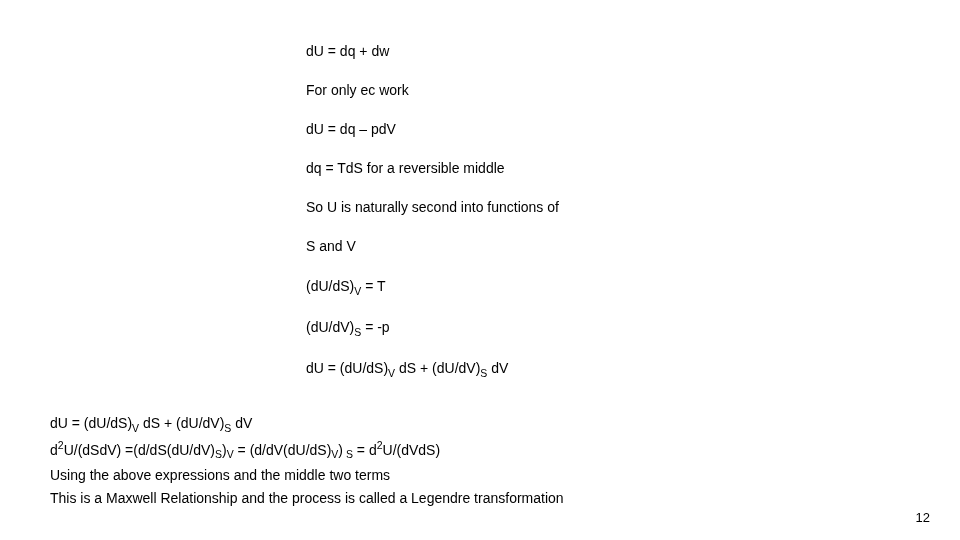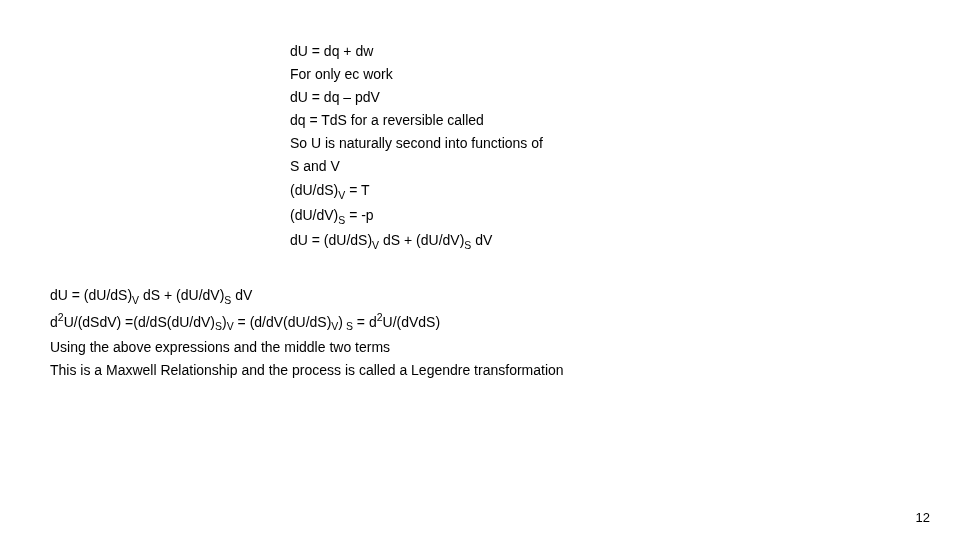--- a/index.html
+++ b/index.html
@@ -22,21 +22,21 @@
       height: 540px;
       position: relative;
       padding: 20px 30px;
     }
     .top-section {
       margin-left: 260px;
       margin-top: 20px;
       line-height: 1.6;
     }
     .top-section p {
-      margin: 0;
+      margin: 16px;
       line-height: 1.65;
     }
     .bottom-section {
       margin-top: 30px;
       margin-left: 20px;
       line-height: 1.7;
     }
     .bottom-section p {
       margin: 0;
       line-height: 1.65;
@@ -57,21 +57,21 @@
   </style>
 </head>
 <body>
 
 <div class="page-container">
 
   <div class="top-section">
     <p>dU = dq + dw</p>
     <p>For only ec work</p>
     <p>dU = dq – pdV</p>
-    <p>dq = TdS for a reversible called</p>
+    <p>dq = TdS for a reversible middle</p>
     <p>So U is naturally second into functions of</p>
     <p>S and V</p>
     <p>(dU/dS)<sub>V</sub> = T</p>
     <p>(dU/dV)<sub>S</sub> = -p</p>
     <p>dU = (dU/dS)<sub>V</sub> dS + (dU/dV)<sub>S</sub> dV</p>
   </div>
 
   <div class="bottom-section">
     <p>dU = (dU/dS)<sub>V</sub> dS + (dU/dV)<sub>S</sub> dV</p>
     <p>d<sup>2</sup>U/(dSdV) =(d/dS(dU/dV)<sub>S</sub>)<sub>V</sub> = (d/dV(dU/dS)<sub>V</sub>)<sub> S</sub> = d<sup>2</sup>U/(dVdS)</p>

